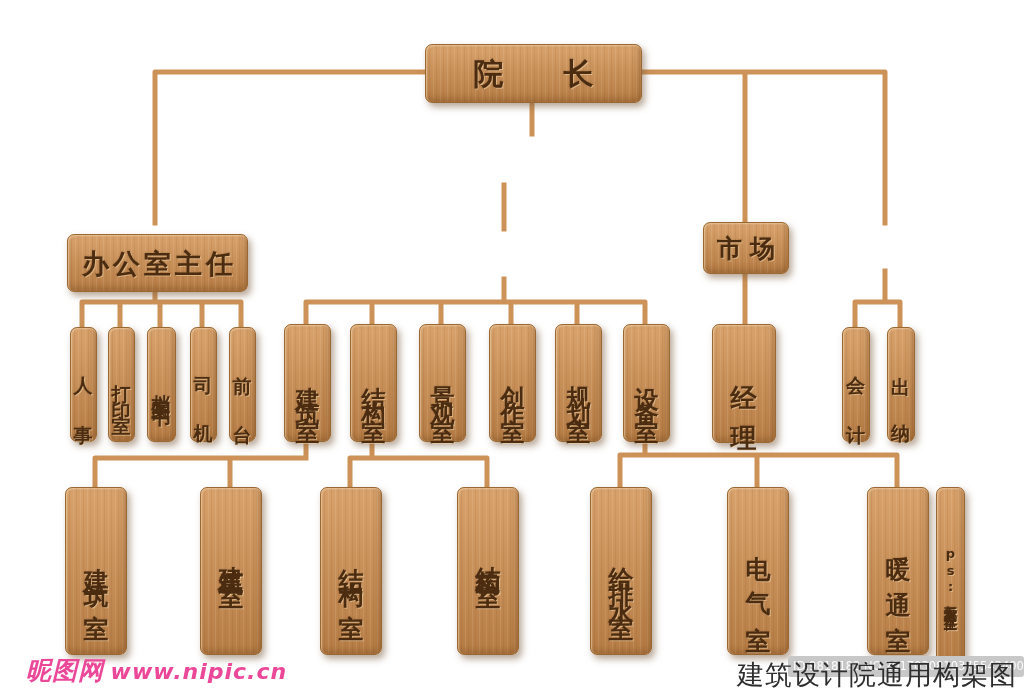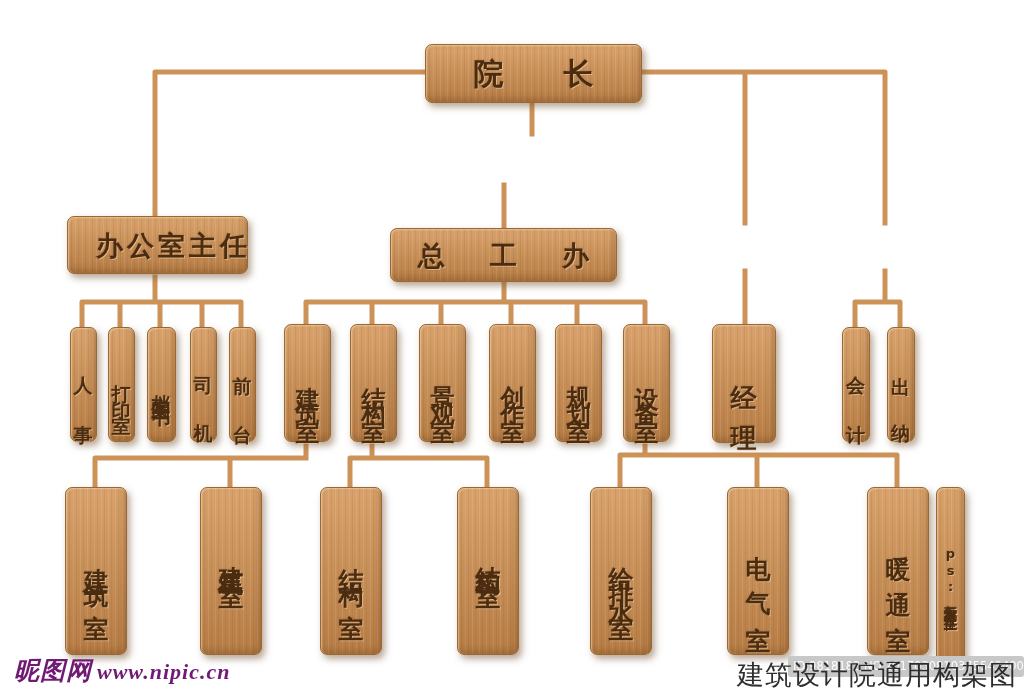--- a/index.html
+++ b/index.html
@@ -28,22 +28,22 @@
   .sp48{letter-spacing:48px;margin-bottom:-48px;}
   .sp40{letter-spacing:40px;margin-bottom:-40px;}
   .sp36{letter-spacing:36px;margin-bottom:-36px;}
   .sp16{letter-spacing:16px;margin-bottom:-16px;}
   .sp15{letter-spacing:15px;margin-bottom:-15px;}
   .sp6{letter-spacing:6px;margin-bottom:-6px;}
   .sp4{letter-spacing:4px;margin-bottom:-4px;}
   .sp1{letter-spacing:1.5px;margin-bottom:-1.5px;}
   .f30{font-size:30px;} .f25{font-size:25px;} .f24{font-size:24px;} .f27{font-size:27px;}
   .f26{font-size:26px;} .f19{font-size:19px;} .f13{font-size:13px;font-weight:bold;}
-  #site-watermark{position:absolute;left:14px;top:654px;z-index:3;color:#701a75;
-    font-weight:bold;font-style:italic;letter-spacing:1px;white-space:nowrap;font-family:Liberation Serif, serif;}
+  #site-watermark{position:absolute;left:26px;top:654px;z-index:3;color:#ec4899;
+    font-weight:bold;font-style:italic;letter-spacing:1px;white-space:nowrap;}
   #site-watermark .logo{font-size:25px;} #site-watermark .url{font-size:22px;}
   #id-strip{position:absolute;left:788px;top:656px;width:236px;height:21px;z-index:4;
     background:#c8c8c8;border-radius:3px;color:#fbfbfb;font-size:11.5px;line-height:21px;
     padding-left:5px;box-sizing:border-box;white-space:nowrap;overflow:hidden;}
   #caption{position:absolute;left:737px;top:657px;z-index:5;color:#2e2e2e;font-size:27px;
     font-weight:500;letter-spacing:1px;white-space:nowrap;}
 </style>
 </head>
 <body>
 
@@ -63,25 +63,25 @@
       <path d="M372 439 V458 M350 488 V458 H487 V488"></path>
       <path d="M645 439 V455 M620 488 V455 H897 V488 M757 455 V488"></path>
     </g>
   </svg>
 
   <div class="plaque" style="left:425px;top:44px;width:215px;height:57px;">
     <span class="ht f30 hsp60">院长</span>
   </div>
 
 
-  <div class="plaque" style="left:67px;top:216px;width:179px;height:56px;justify-content:flex-end;">
+  <div class="plaque" style="left:67px;top:234px;width:179px;height:56px;">
     <span class="ht f27 hsp4">办公室主任</span>
   </div>
-  <div class="plaque" style="left:390px;top:228px;width:225px;height:52px;">
-    <span class="ht f27 hsp45">总工办</span>
+  <div class="plaque" style="left:703px;top:222px;width:84px;height:50px;">
+    <span class="ht f25 hsp8">市场</span>
   </div>
 
   <div class="plaque" style="left:70px;top:327px;width:25px;height:113px;">
     <span class="vt f19 sp48">人事</span>
   </div>
   <div class="plaque" style="left:108px;top:327px;width:25px;height:113px;">
     <span class="vt f19 sp15">打印室</span>
   </div>
   <div class="plaque" style="left:147px;top:327px;width:27px;height:113px;">
     <span class="vt f19 sp4">档案图书</span>

